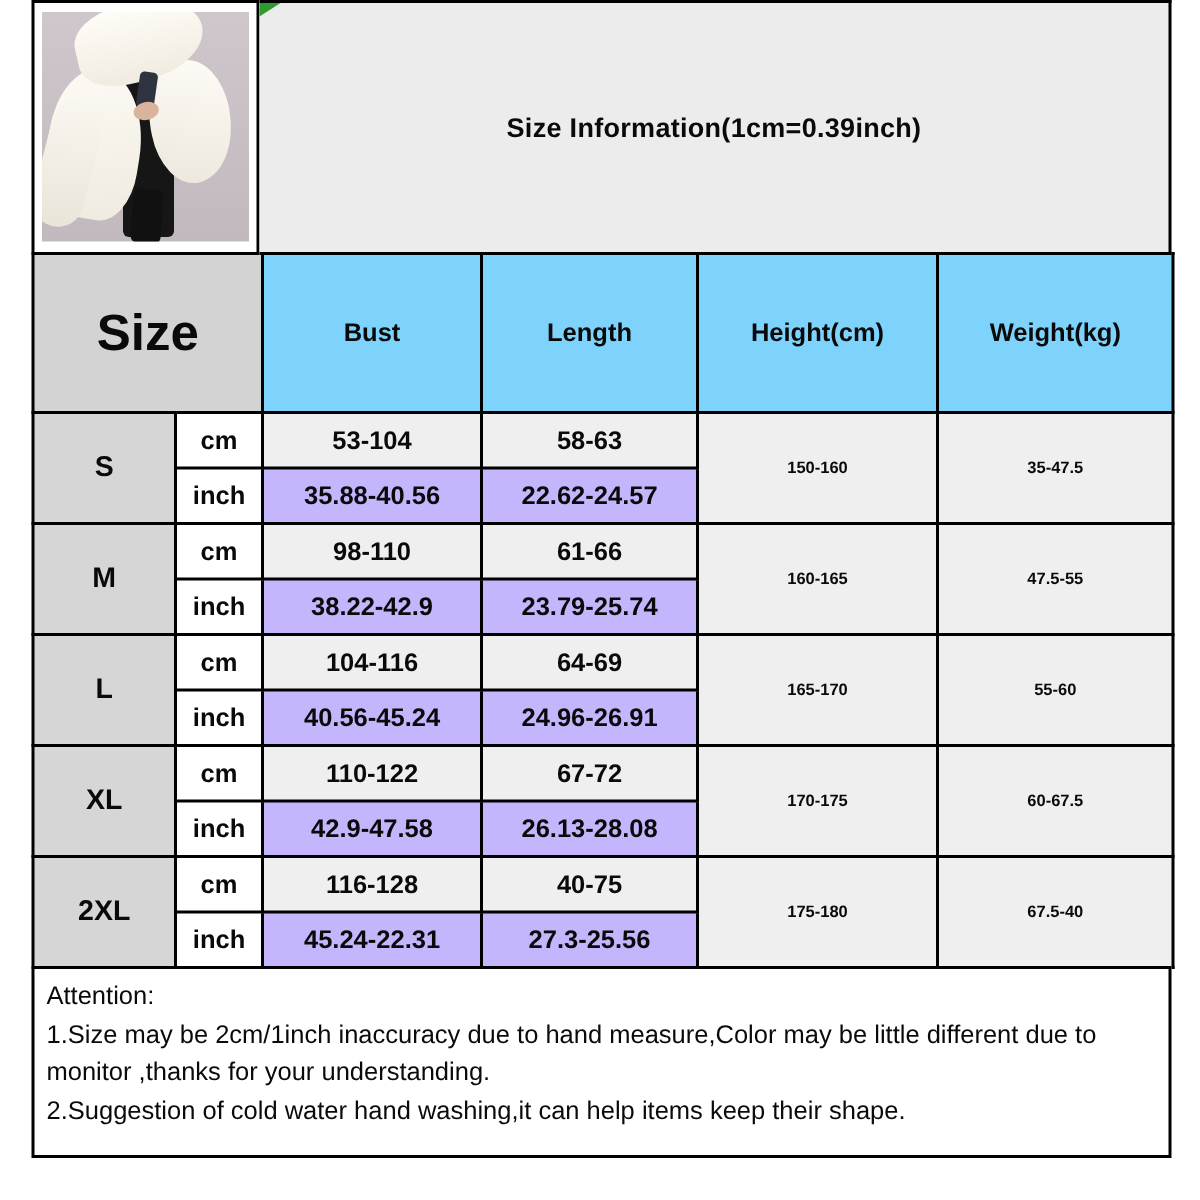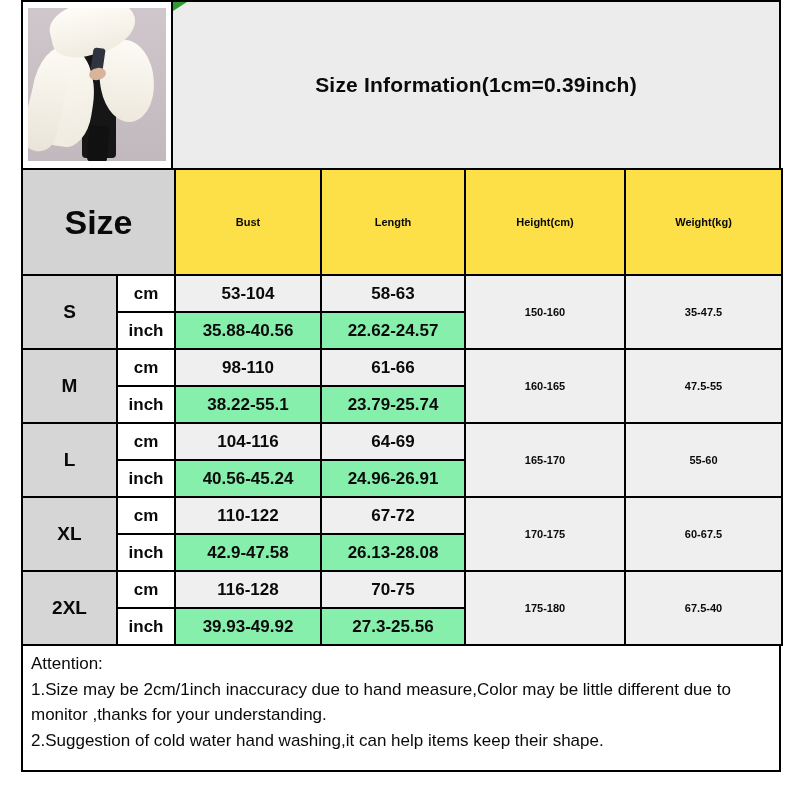--- a/index.html
+++ b/index.html
@@ -95,21 +95,21 @@
     height: 170px;
     border: 2px solid #000;
     border-left: none;
     background: #ececec;
     display: flex;
     align-items: center;
     justify-content: center;
     position: relative;
   }
   .title-text {
-    font-size: 21px;
+    font-size: 18px;
     font-weight: bold;
     letter-spacing: 0.2px;
   }
   .corner-marker {
     position: absolute;
     top: 0; left: 0;
     width: 0; height: 0;
     border-top: 9px solid #2e9b2e;
     border-right: 14px solid transparent;
   }
@@ -132,33 +132,33 @@
     font-weight: bold;
   }
   tr.head-row { height: 106px; }
   tr.data-row { height: 37px; }
   th.size-head {
     background: #d3d3d3;
     font-size: 34px;
     font-weight: bold;
   }
   th.col-head {
-    background: #fde047;
-    font-size: 11px;
+    background: #7dd3fc;
+    font-size: 17px;
   }
   td.size-cell {
     background: #d6d6d6;
     font-size: 19px;
   }
   td.unit-cell {
     background: #ffffff;
     font-size: 17px;
   }
   td.val {
-    background: #86efac;
+    background: #c4b5fd;
     font-size: 17px;
   }
   td.val.shade { background: #efefef; }
   td.span-cell {
     background: #efefef;
     font-size: 11px;
   }
 
   
   .attention-box {
@@ -233,21 +233,21 @@
       <tr class="data-row">
         <td class="size-cell" rowspan="2">M</td>
         <td class="unit-cell">cm</td>
         <td class="val shade">98-110</td>
         <td class="val shade">61-66</td>
         <td class="span-cell" rowspan="2">160-165</td>
         <td class="span-cell" rowspan="2">47.5-55</td>
       </tr>
       <tr class="data-row">
         <td class="unit-cell">inch</td>
-        <td class="val">38.22-55.1</td>
+        <td class="val">38.22-42.9</td>
         <td class="val">23.79-25.74</td>
       </tr>
 
       <tr class="data-row">
         <td class="size-cell" rowspan="2">L</td>
         <td class="unit-cell">cm</td>
         <td class="val shade">104-116</td>
         <td class="val shade">64-69</td>
         <td class="span-cell" rowspan="2">165-170</td>
         <td class="span-cell" rowspan="2">55-60</td>
@@ -269,27 +269,27 @@
       <tr class="data-row">
         <td class="unit-cell">inch</td>
         <td class="val">42.9-47.58</td>
         <td class="val">26.13-28.08</td>
       </tr>
 
       <tr class="data-row">
         <td class="size-cell" rowspan="2">2XL</td>
         <td class="unit-cell">cm</td>
         <td class="val shade">116-128</td>
-        <td class="val shade">70-75</td>
+        <td class="val shade">40-75</td>
         <td class="span-cell" rowspan="2">175-180</td>
         <td class="span-cell" rowspan="2">67.5-40</td>
       </tr>
       <tr class="data-row">
         <td class="unit-cell">inch</td>
-        <td class="val">39.93-49.92</td>
+        <td class="val">45.24-22.31</td>
         <td class="val">27.3-25.56</td>
       </tr>
     </tbody>
   </table>
 
   <div class="attention-box">
     <div>Attention:</div>
     <div>1.Size may be 2cm/1inch inaccuracy due to hand measure,Color may be little different due to monitor ,thanks for your understanding.</div>
     <div>2.Suggestion of cold water hand washing,it can help items keep their shape.</div>
   </div>

